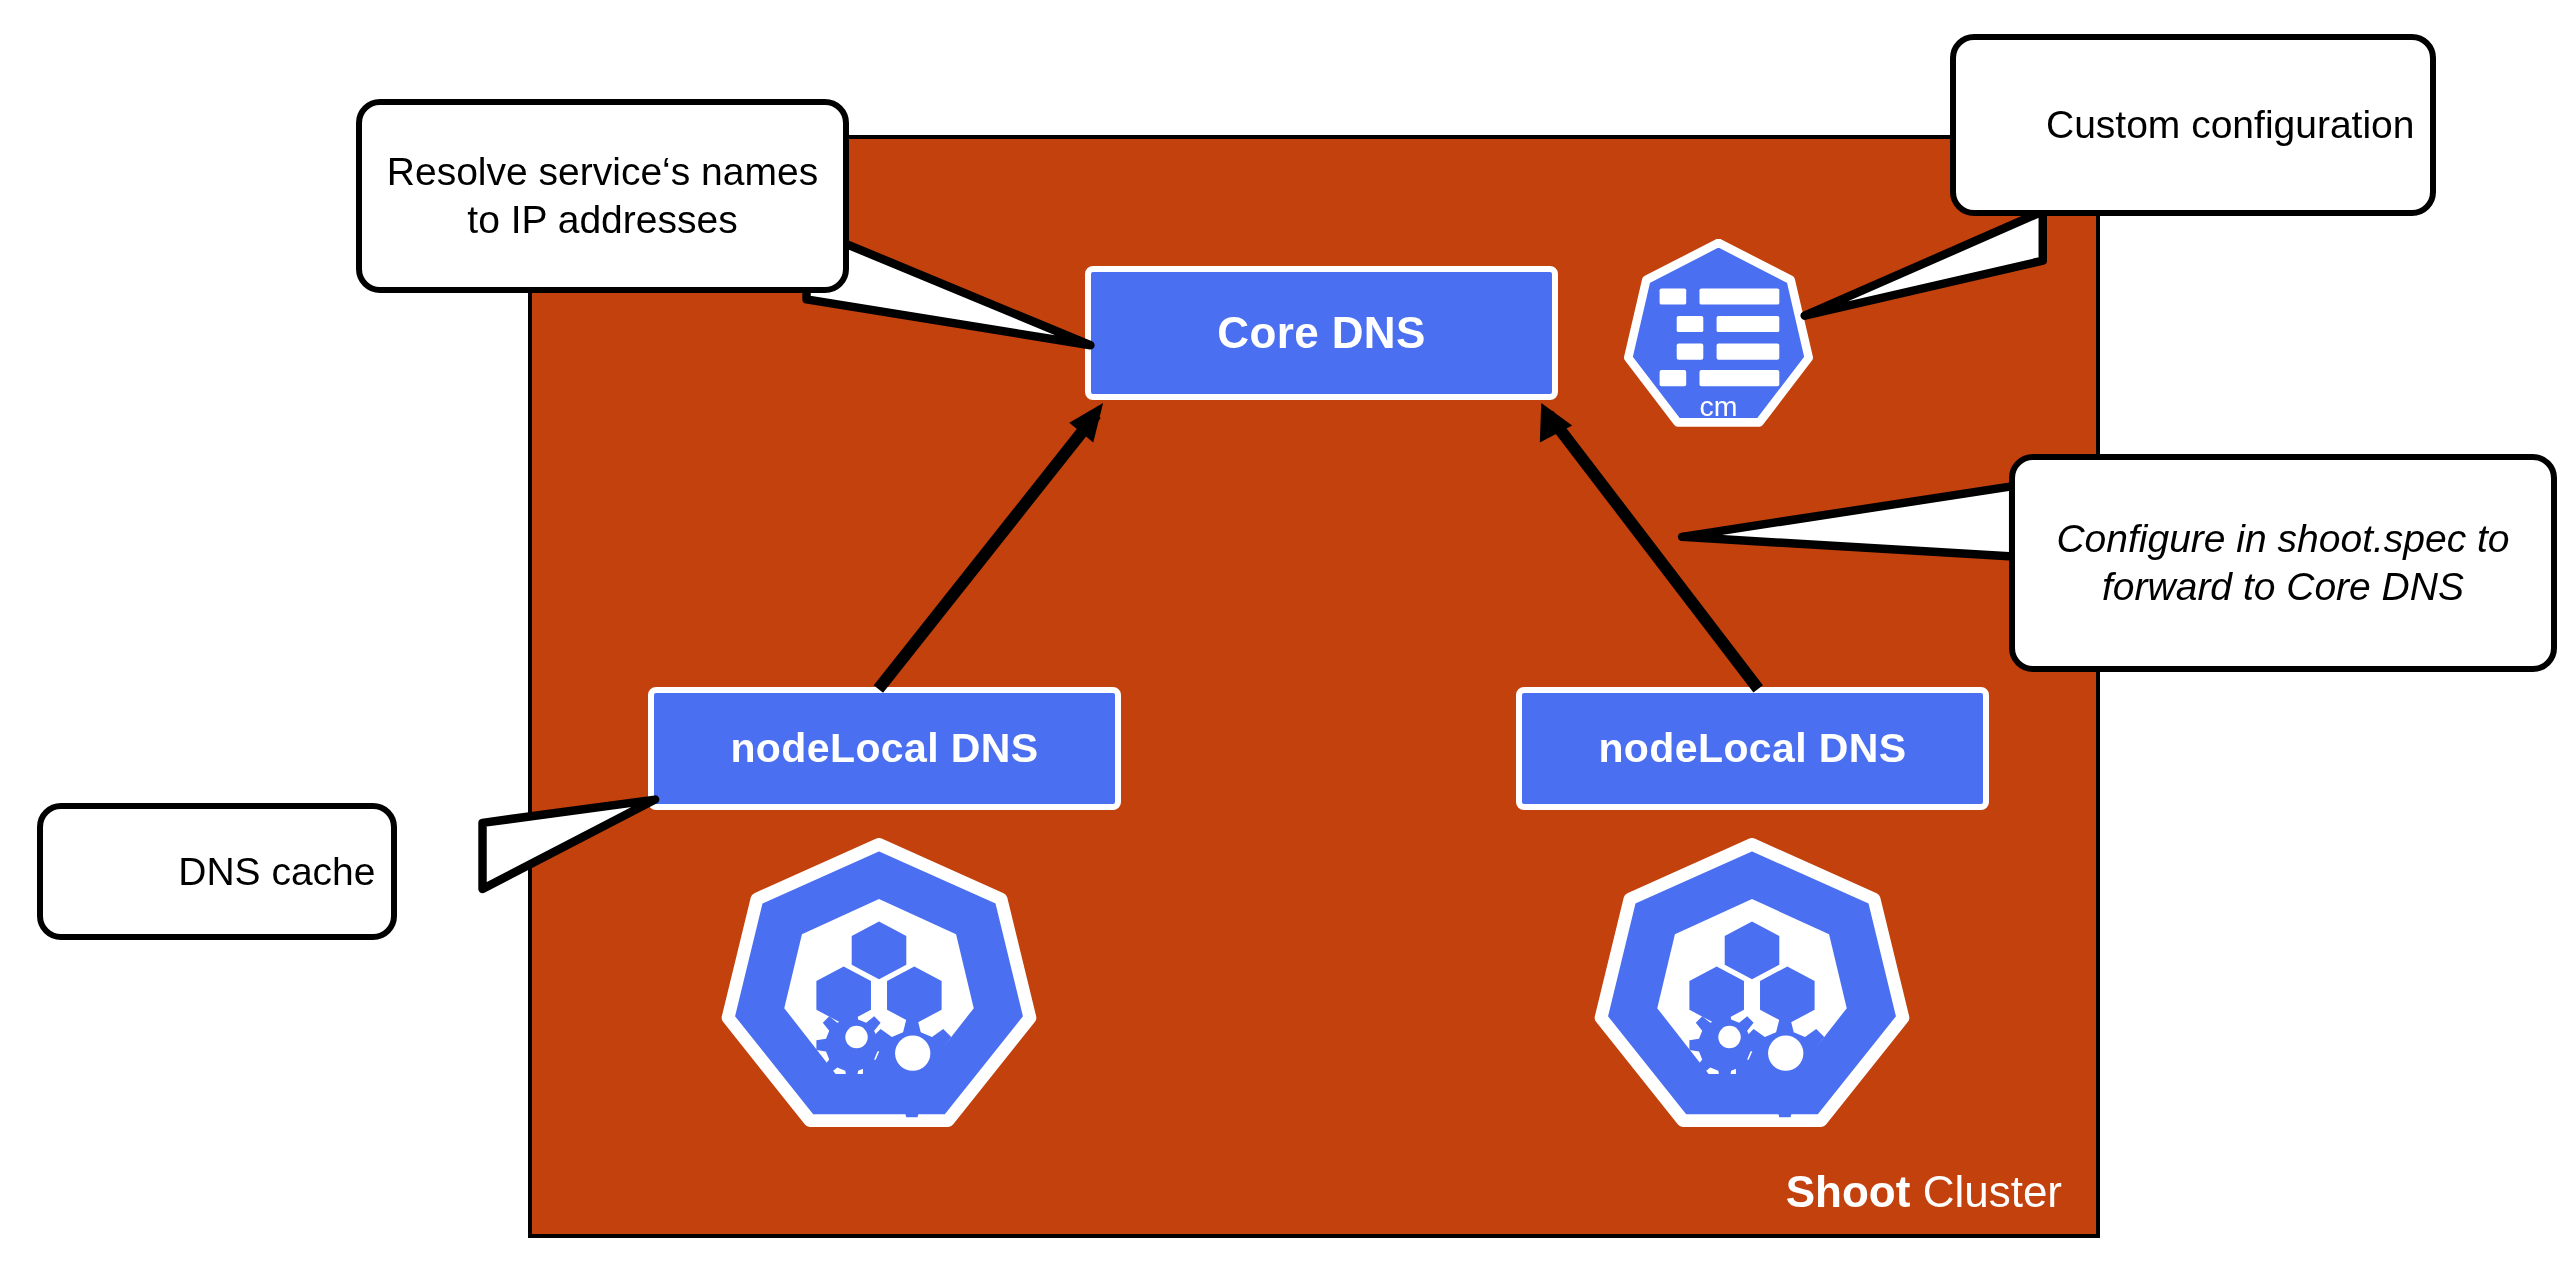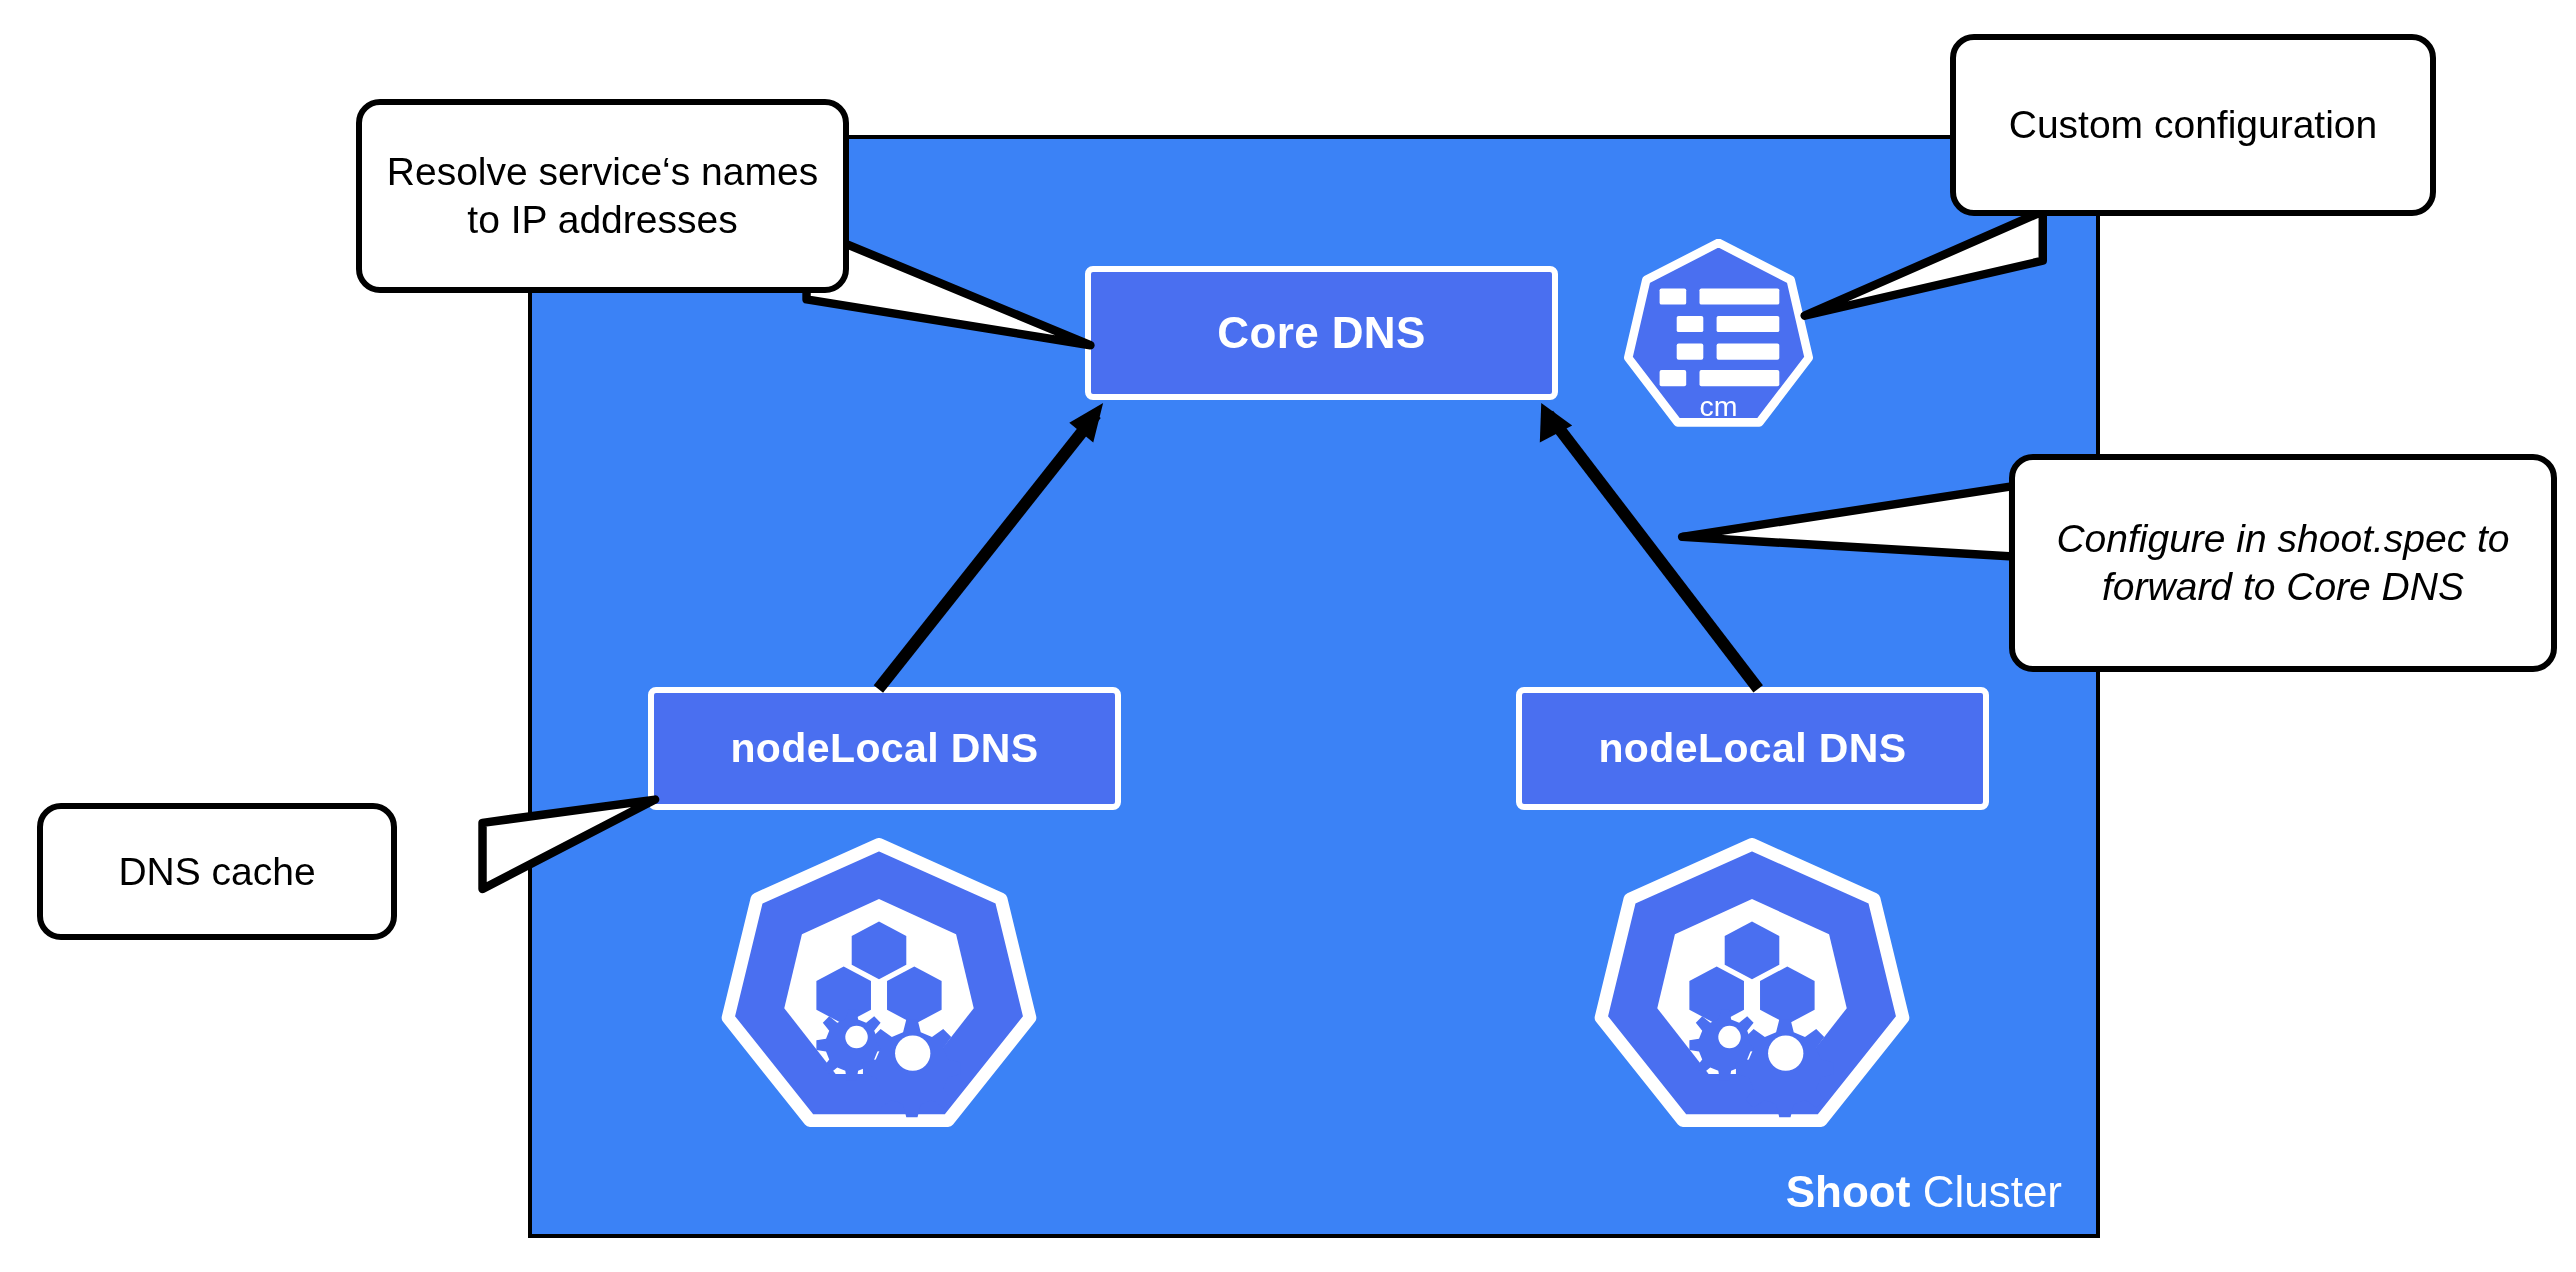--- a/index.html
+++ b/index.html
@@ -17,21 +17,21 @@
     background: #ffffff;
     overflow: hidden;
   }
   
   .cluster-region {
     position: absolute;
     left: 528px;
     top: 135px;
     width: 1572px;
     height: 1103px;
-    background: #3b82f6;
+    background: #c2410c;
     border: 4.2px solid #000000;
     box-sizing: border-box;
   }
   .cluster-label {
     position: absolute;
     right: 34px;
     bottom: 20px;
     color: #ffffff;
     font-size: 44px;
     line-height: 1;
@@ -79,21 +79,21 @@
 
   
   .callout {
     position: absolute;
     background: #ffffff;
     border: 6.3px solid #000000;
     border-radius: 24px;
     box-sizing: border-box;
     display: flex;
     align-items: center;
-    justify-content: center;
+    justify-content: flex-end;
     text-align: center;
     color: #000000;
     font-size: 39px;
     line-height: 1.22;
     padding: 7px 15.5px;
     z-index: 5;
   }
   #callout-resolve { left: 336px; top: 99px;  width: 493px; height: 194px; margin-left: 20px; }
   #callout-custom  { left: 1950px; top: 34px;  width: 486px; height: 182px; }
   #callout-forward { left: 2009px; top: 454px; width: 548px; height: 218px; font-style: italic; }

